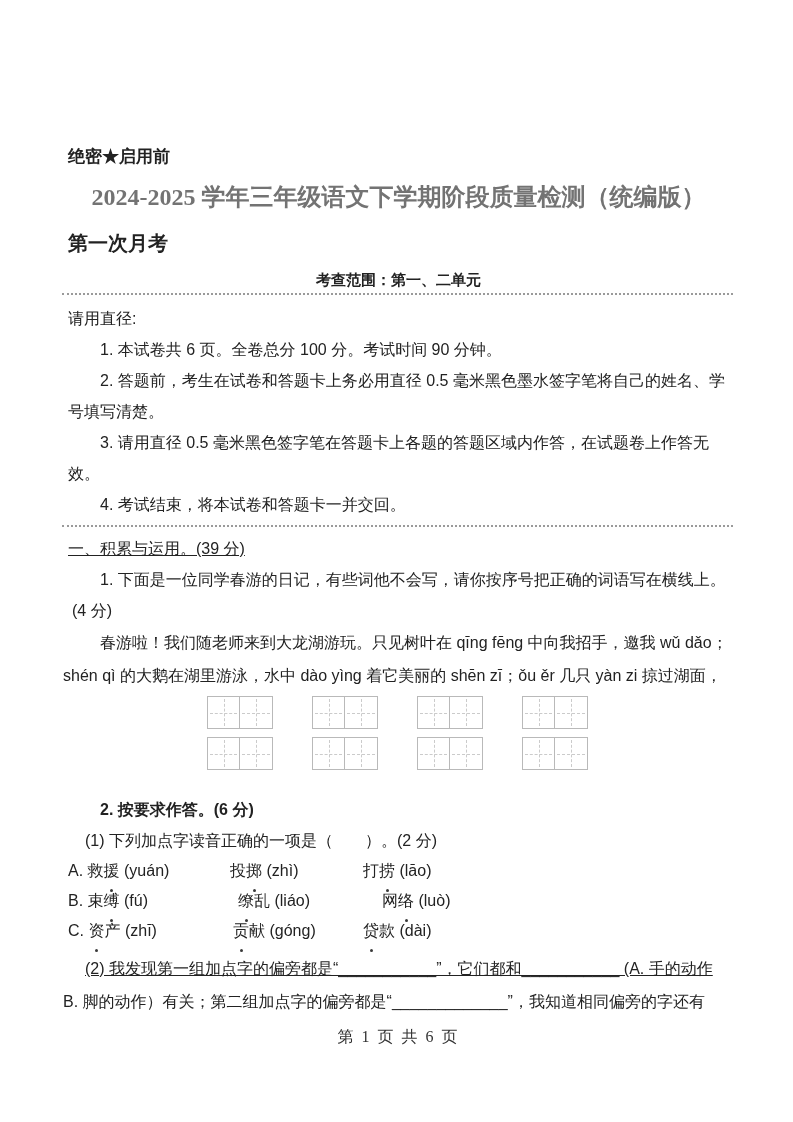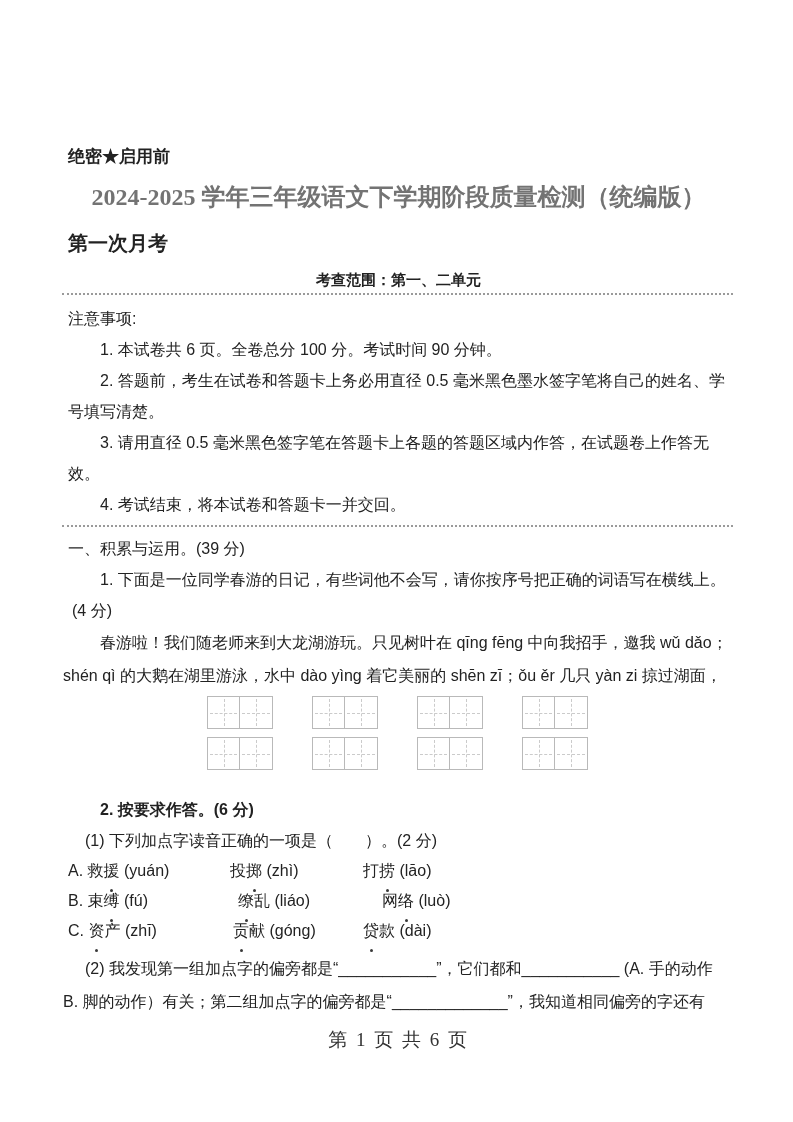--- a/index.html
+++ b/index.html
@@ -36,21 +36,21 @@
     border:none;border-top:2px dotted #9a9a9a;
     height:0;margin:3px -4px 0 -6px;
   }
   .rule2{margin-top:5px;}
   .bline{line-height:31px;}
   .indent2{padding-left:32px;}
   .indent1{padding-left:17px;}
   .indent-sm{padding-left:4px;}
   .hang{margin-left:-5px;}
   .mt8{margin-top:8px;}
-  .mt6{margin-top:6px;}
+  .mt6{margin-top:6px;text-decoration:underline;}
   .mt16{margin-top:24px;font-weight:bold;}
   .diary-line{line-height:33px;}
   
   .grid-block{margin:4px 0 0 139px;}
   .grid-row{display:flex;gap:39px;margin-bottom:8px;}
   .tzg{display:flex;}
   .tzg-cell{
     width:33px;height:33px;box-sizing:border-box;
     border:1px solid #b9b9b9;position:relative;background:#fff;
   }
@@ -71,36 +71,36 @@
   .opt-row.row-b .col3{padding-left:19px;}
   .opt-row.row-c .col2{padding-left:3px;box-sizing:border-box;}
   .em-dot{position:relative;display:inline-block;}
   .em-dot::after{
     content:'';position:absolute;left:50%;margin-left:-1.5px;bottom:-6px;
     width:3px;height:3px;border-radius:50%;background:#3a3a3a;
   }
   .footer{
     margin-top:9px;text-align:center;
     font-family:"Liberation Serif", serif;
-    font-size:19px;letter-spacing:2px;color:#333;
+    font-size:16px;letter-spacing:2px;color:#333;
   }
 </style>
 </head>
 <body>
 
 <div class="page">
 
   <div class="secret nowrap">绝密★启用前</div>
   <div class="title">2024-2025 学年三年级语文下学期阶段质量检测（统编版）</div>
   <div class="exam-name nowrap">第一次月考</div>
   <div class="scope nowrap">考查范围：第一、二单元</div>
 
   <div class="dotted-rule"></div>
 
-  <div class="bline mt8 nowrap">注意事项:</div>
+  <div class="bline mt8 nowrap">请用直径:</div>
   <div class="bline indent2 nowrap">1. 本试卷共 6 页。全卷总分 100 分。考试时间 90 分钟。</div>
   <div class="bline indent2 nowrap">2. 答题前，考生在试卷和答题卡上务必用直径 0.5 毫米黑色墨水签字笔将自己的姓名、学</div>
   <div class="bline nowrap">号填写清楚。</div>
   <div class="bline indent2 nowrap">3. 请用直径 0.5 毫米黑色签字笔在答题卡上各题的答题区域内作答，在试题卷上作答无</div>
   <div class="bline nowrap">效。</div>
   <div class="bline indent2 nowrap">4. 考试结束，将本试卷和答题卡一并交回。</div>
 
   <div class="dotted-rule rule2"></div>
 
   <div class="bline mt6 nowrap">一、积累与运用。(39 分)</div>

